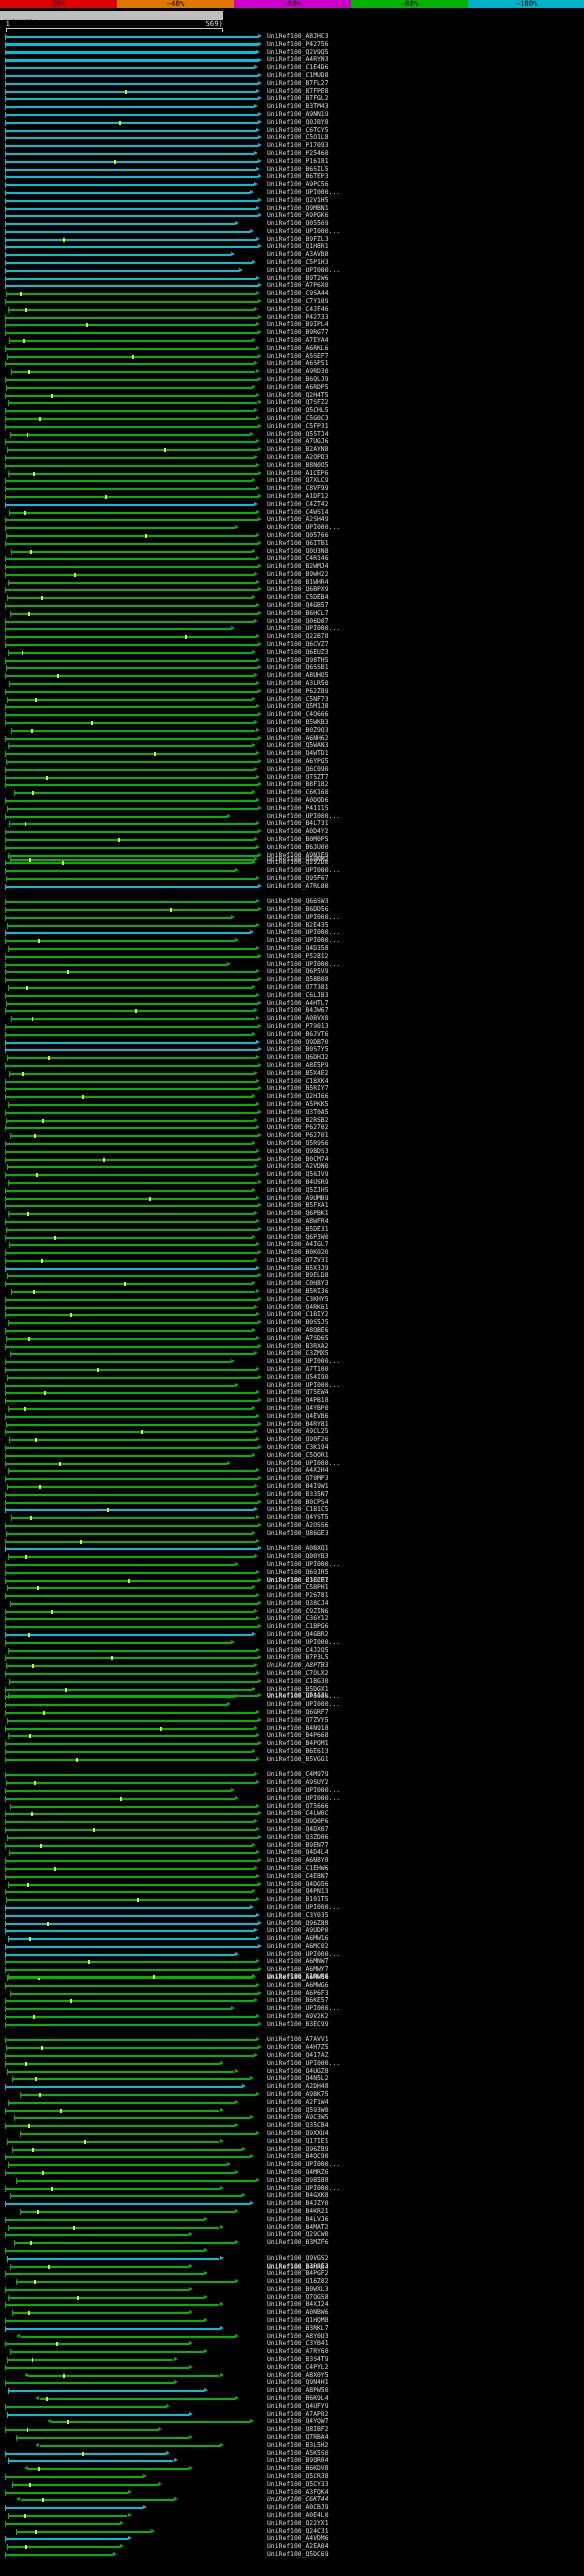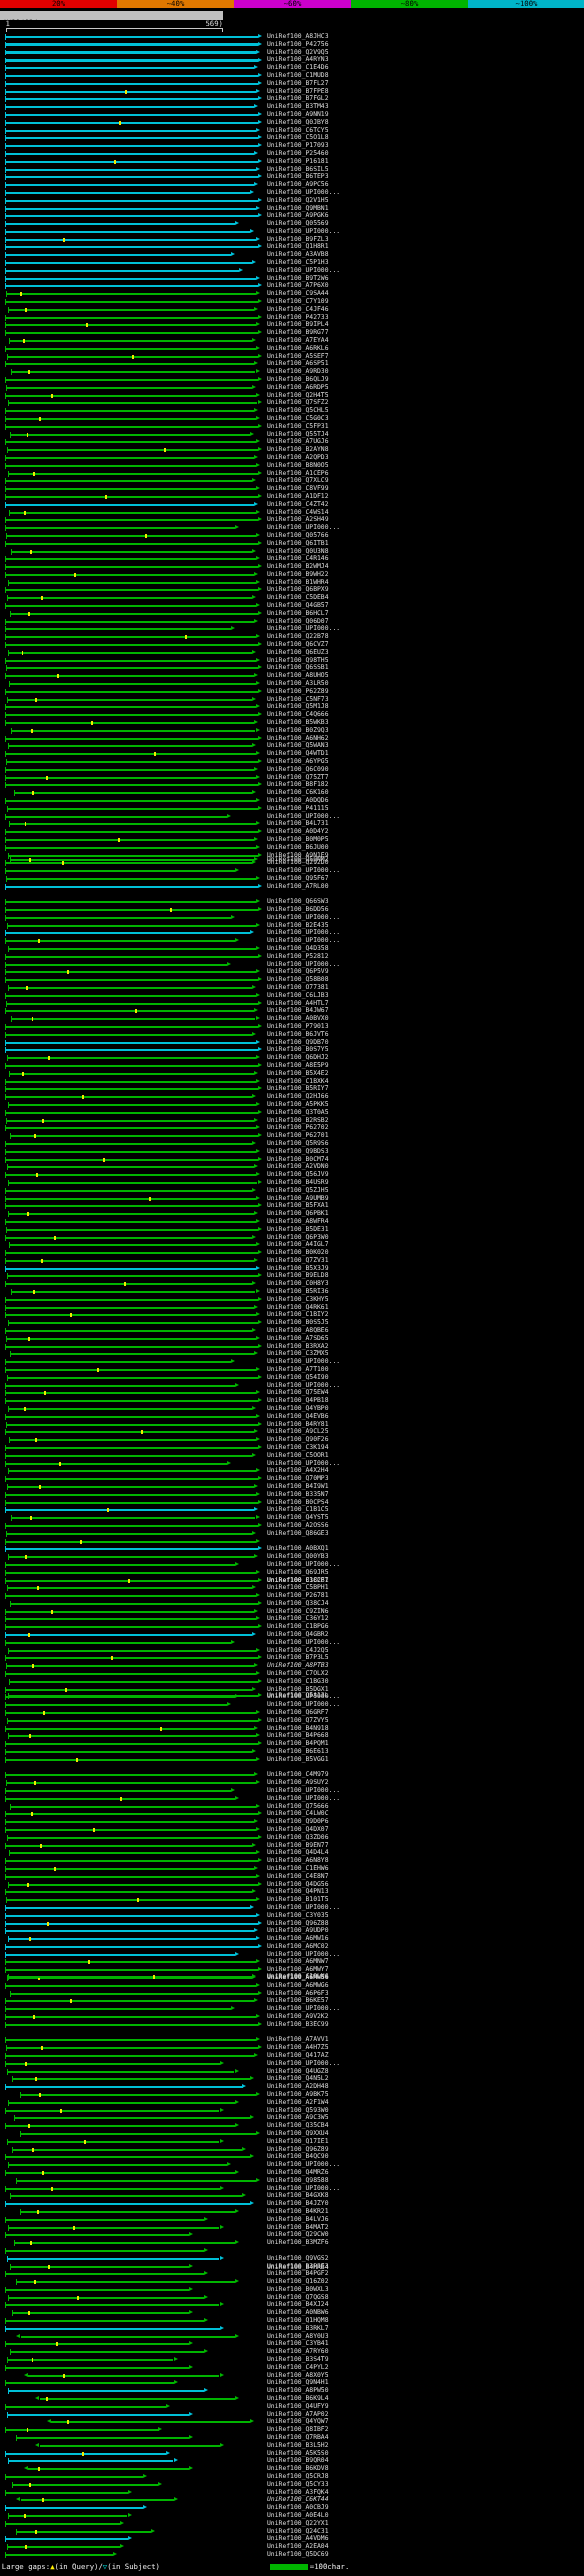--- a/index.html
+++ b/index.html
@@ -2134,23 +2134,15 @@
         <div class="hit-label" style="line-height: 7.8px;">UniRef100_A2EA04</div>
       </div>
       <div class="hit-row" style="top: 2518px; height: 7.8px;">
         <div class="bar" style="left: 5.9px; width: 107px; top: 2.7px; background: rgb(0, 180, 0);"></div>
         <div class="cap" style="left: 5px; top: 1.4px; background: rgb(0, 180, 0);"></div>
         <div class="arr r" style="left: 113px; top: 1.4px; border-left-color: rgb(0, 180, 0);"></div>
         <div class="hit-label" style="line-height: 7.8px;">UniRef100_Q5DC69</div>
       </div>
     </div>
 
-  <div id="footer">
-    <span class="fleft">
-      <span>Large gaps:</span><span class="gap-q">▲</span><span>(in Query)/</span><span class="gap-s">▽</span><span>(in Subject)</span>
-    </span>
-    <span class="fright">
-      <span id="scalebox" style="background: rgb(0, 180, 0); width: 38px;"></span><span>=100char.</span>
-    </span>
-  </div>
 
 </div>
 
 
 </body></html>

